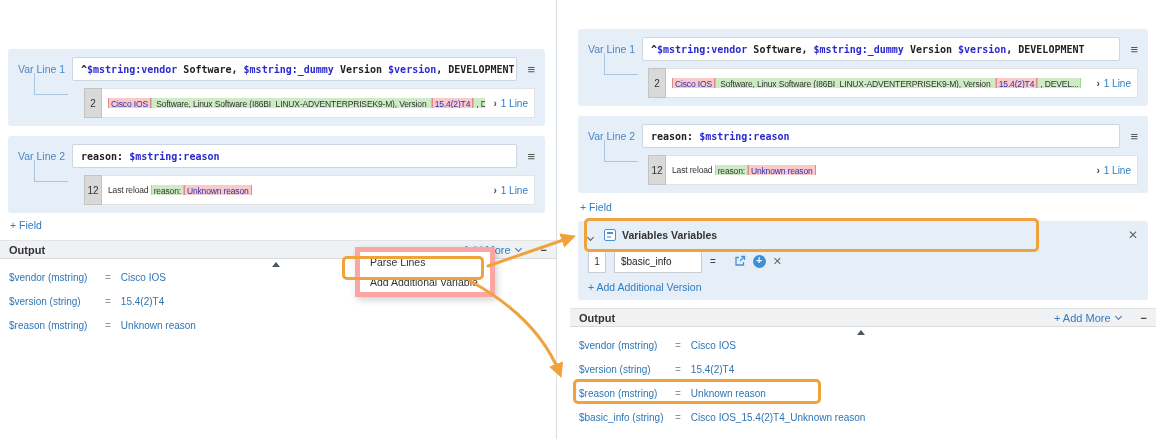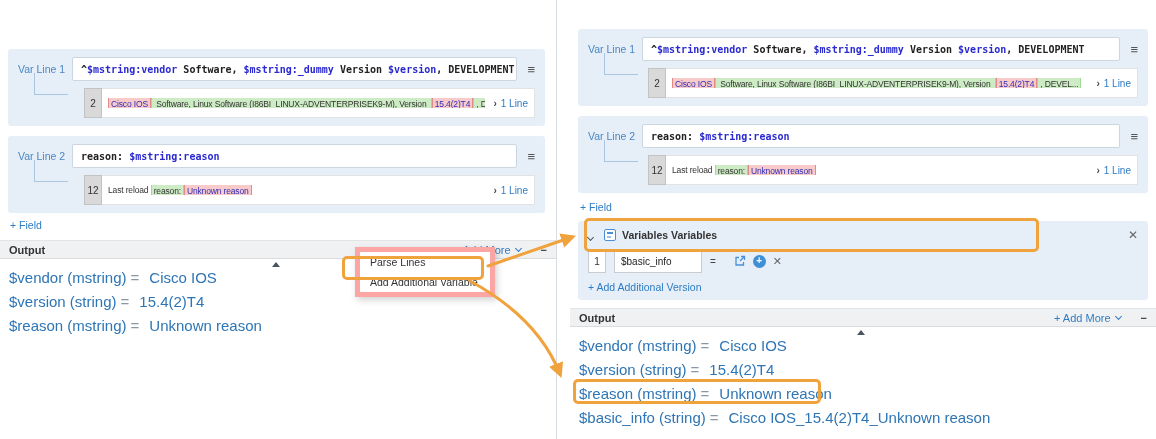--- a/index.html
+++ b/index.html
@@ -101,21 +101,21 @@
     display:flex; align-items:center; padding:0 9px; position:relative;
   }
   .output-title { font-size:11px; font-weight:bold; color:#333; }
   .collapse-btn { position:absolute; left:50%; top:4px; transform:translateX(-50%); width:12px; cursor:pointer; }
   .collapse-tri { width:0; height:0; border-left:4px solid transparent; border-right:4px solid transparent; border-bottom:5px solid #4a5560; margin:0 auto; }
   .collapse-base { height:2px; background:#4a5560; margin-top:1px; width:10px; margin-left:auto; margin-right:auto; }
   .add-more { margin-left:auto; font-size:11px; color:#2e7cc3; cursor:pointer; display:flex; align-items:center; }
   .add-more .chev-down { margin-left:5px; color:#2e7cc3; }
   .minimize { margin-left:20px; color:#444; font-weight:bold; font-size:11px; cursor:pointer; }
   .output-rows { padding:12px 9px 0 9px; }
-  .out-row { height:12px; margin-bottom:12px; display:flex; align-items:center; font-size:15px; color:#2e75b5; }
+  .out-row { height:12px; margin-bottom:12px; display:flex; align-items:center; font-size:10px; color:#2e75b5; }
   .out-name { min-width:92px; }
   .out-eq { color:#8a98a5; margin:0 10px 0 4px; }
 
   
   .dropdown-menu {
     position:absolute; left:355px; top:238px; width:140px; background:#fff;
     border:5px solid #fca5a5; box-shadow:2px 3px 7px rgba(0,0,0,0.18); z-index:5;
   }
   .menu-item { height:20px; line-height:20px; padding:0 10px; font-size:10.5px; color:#333; cursor:pointer; white-space:nowrap; }
 

